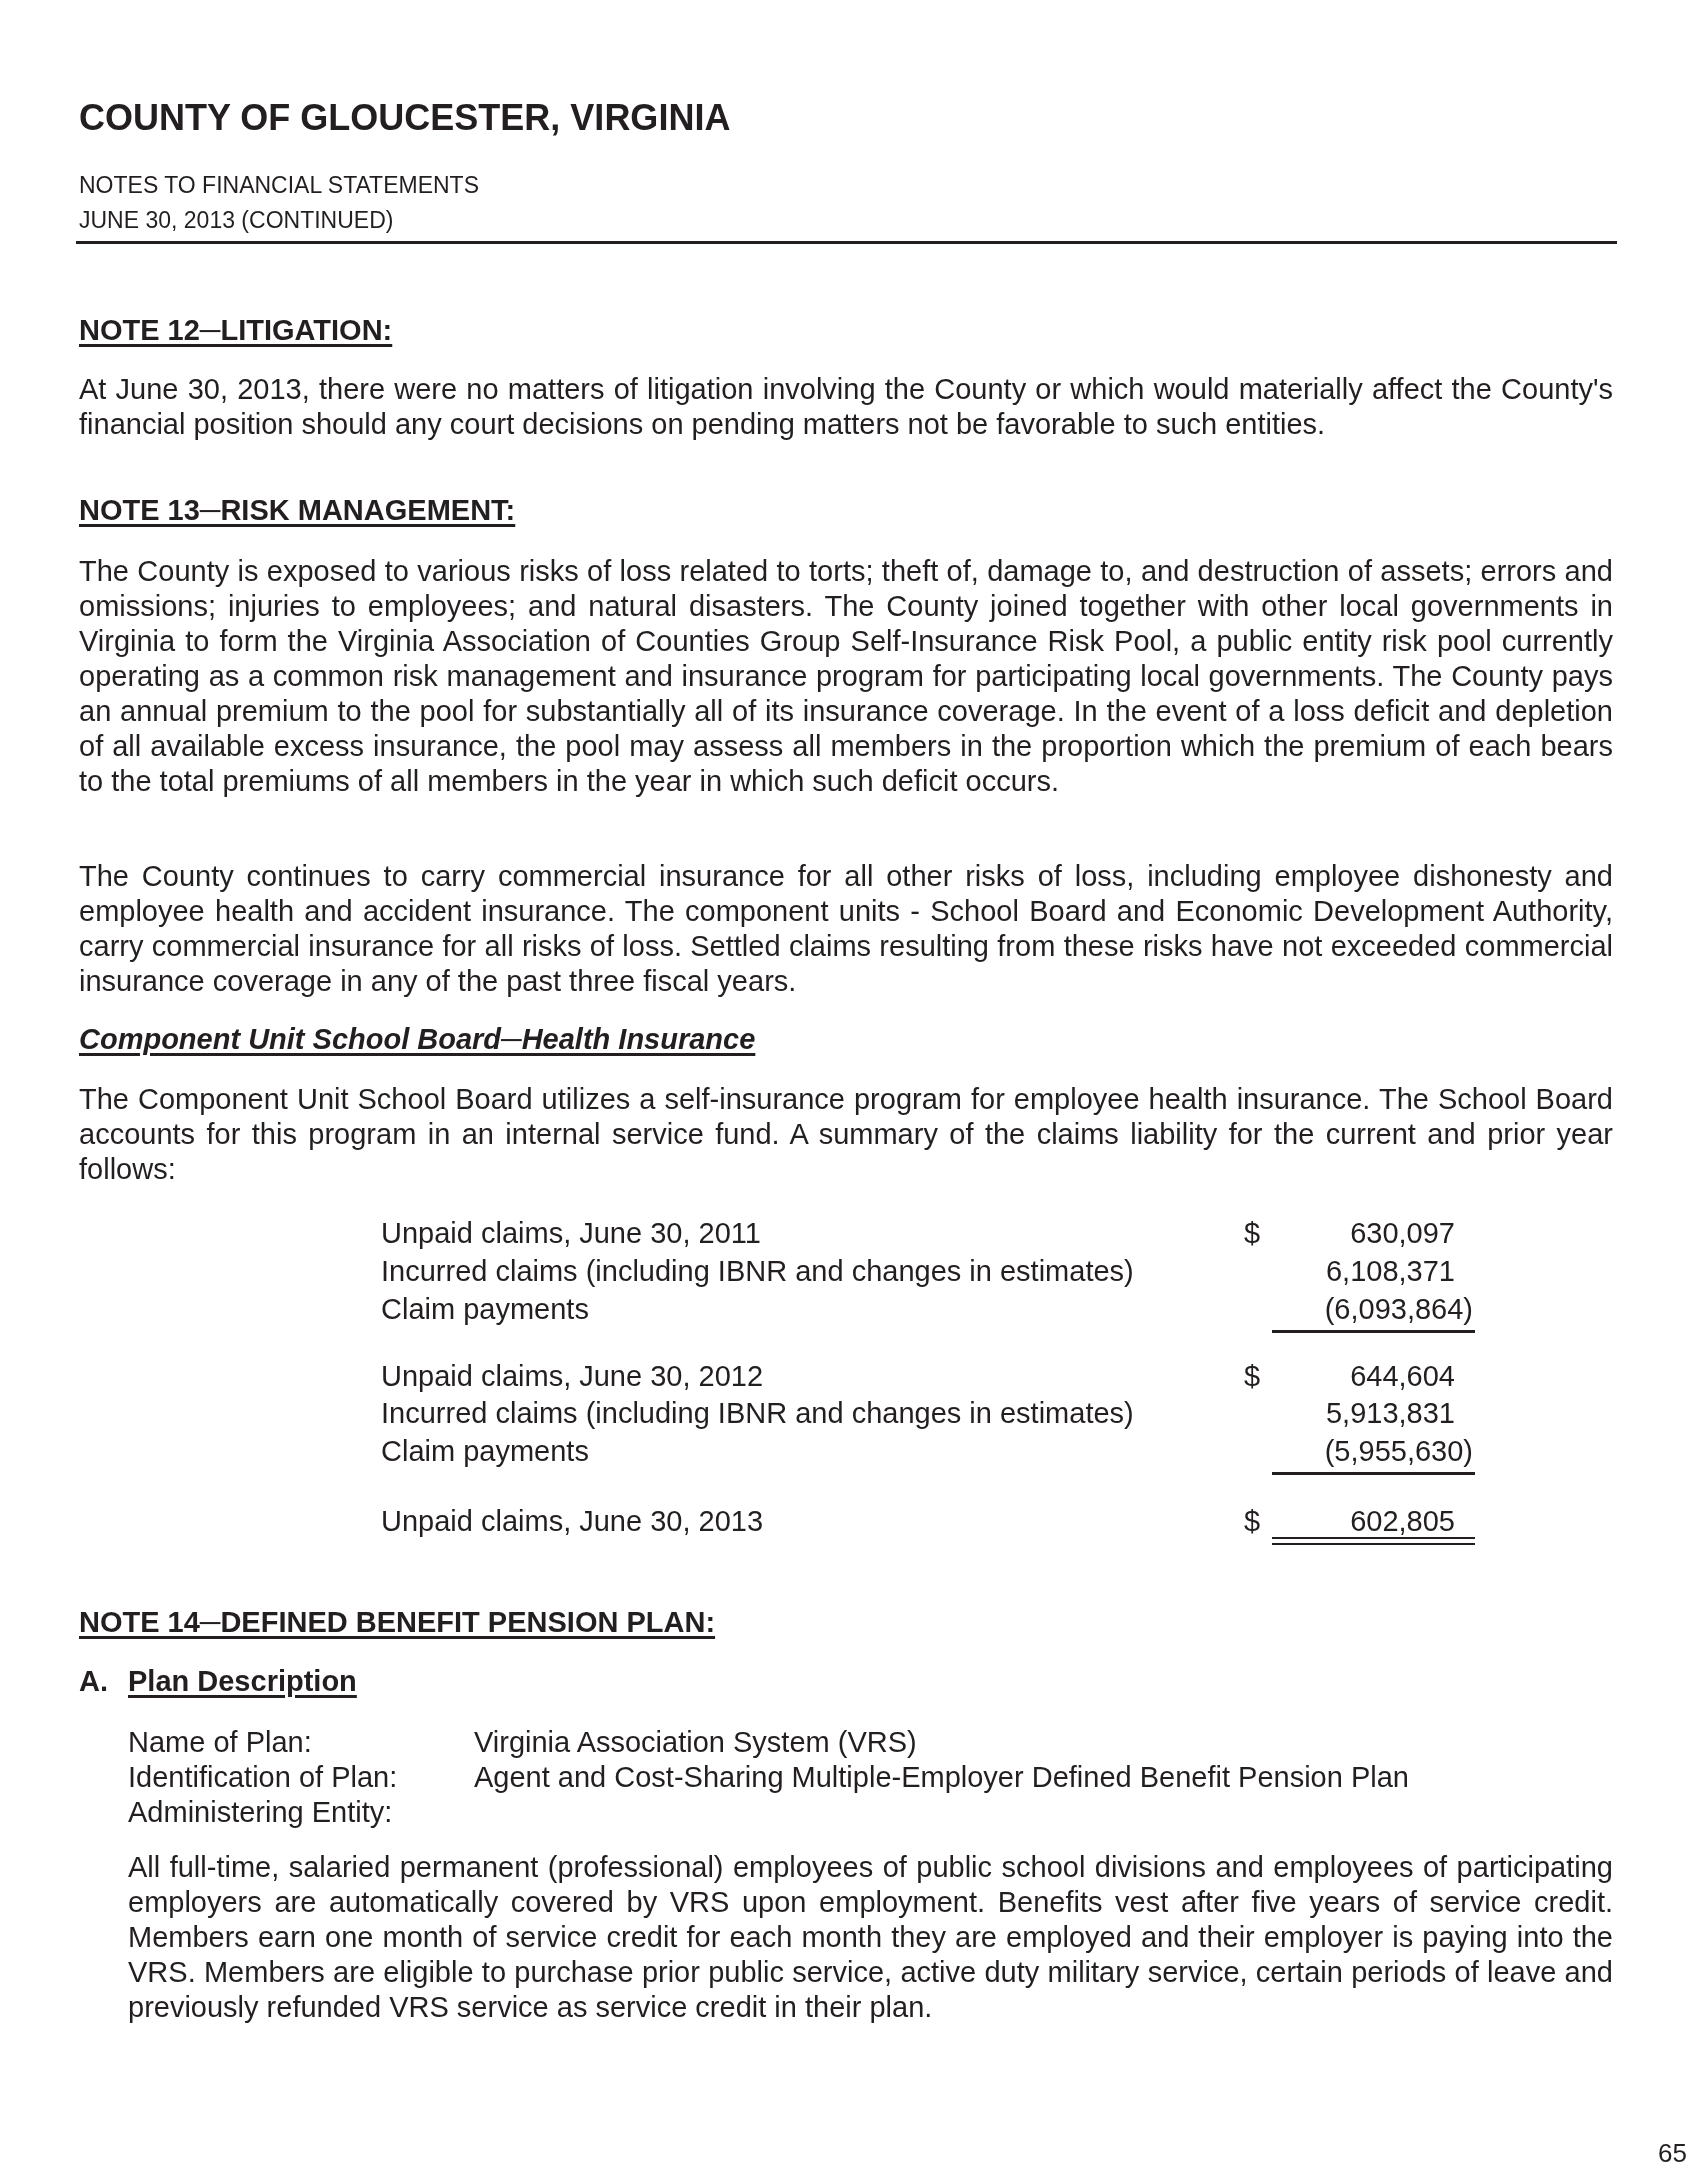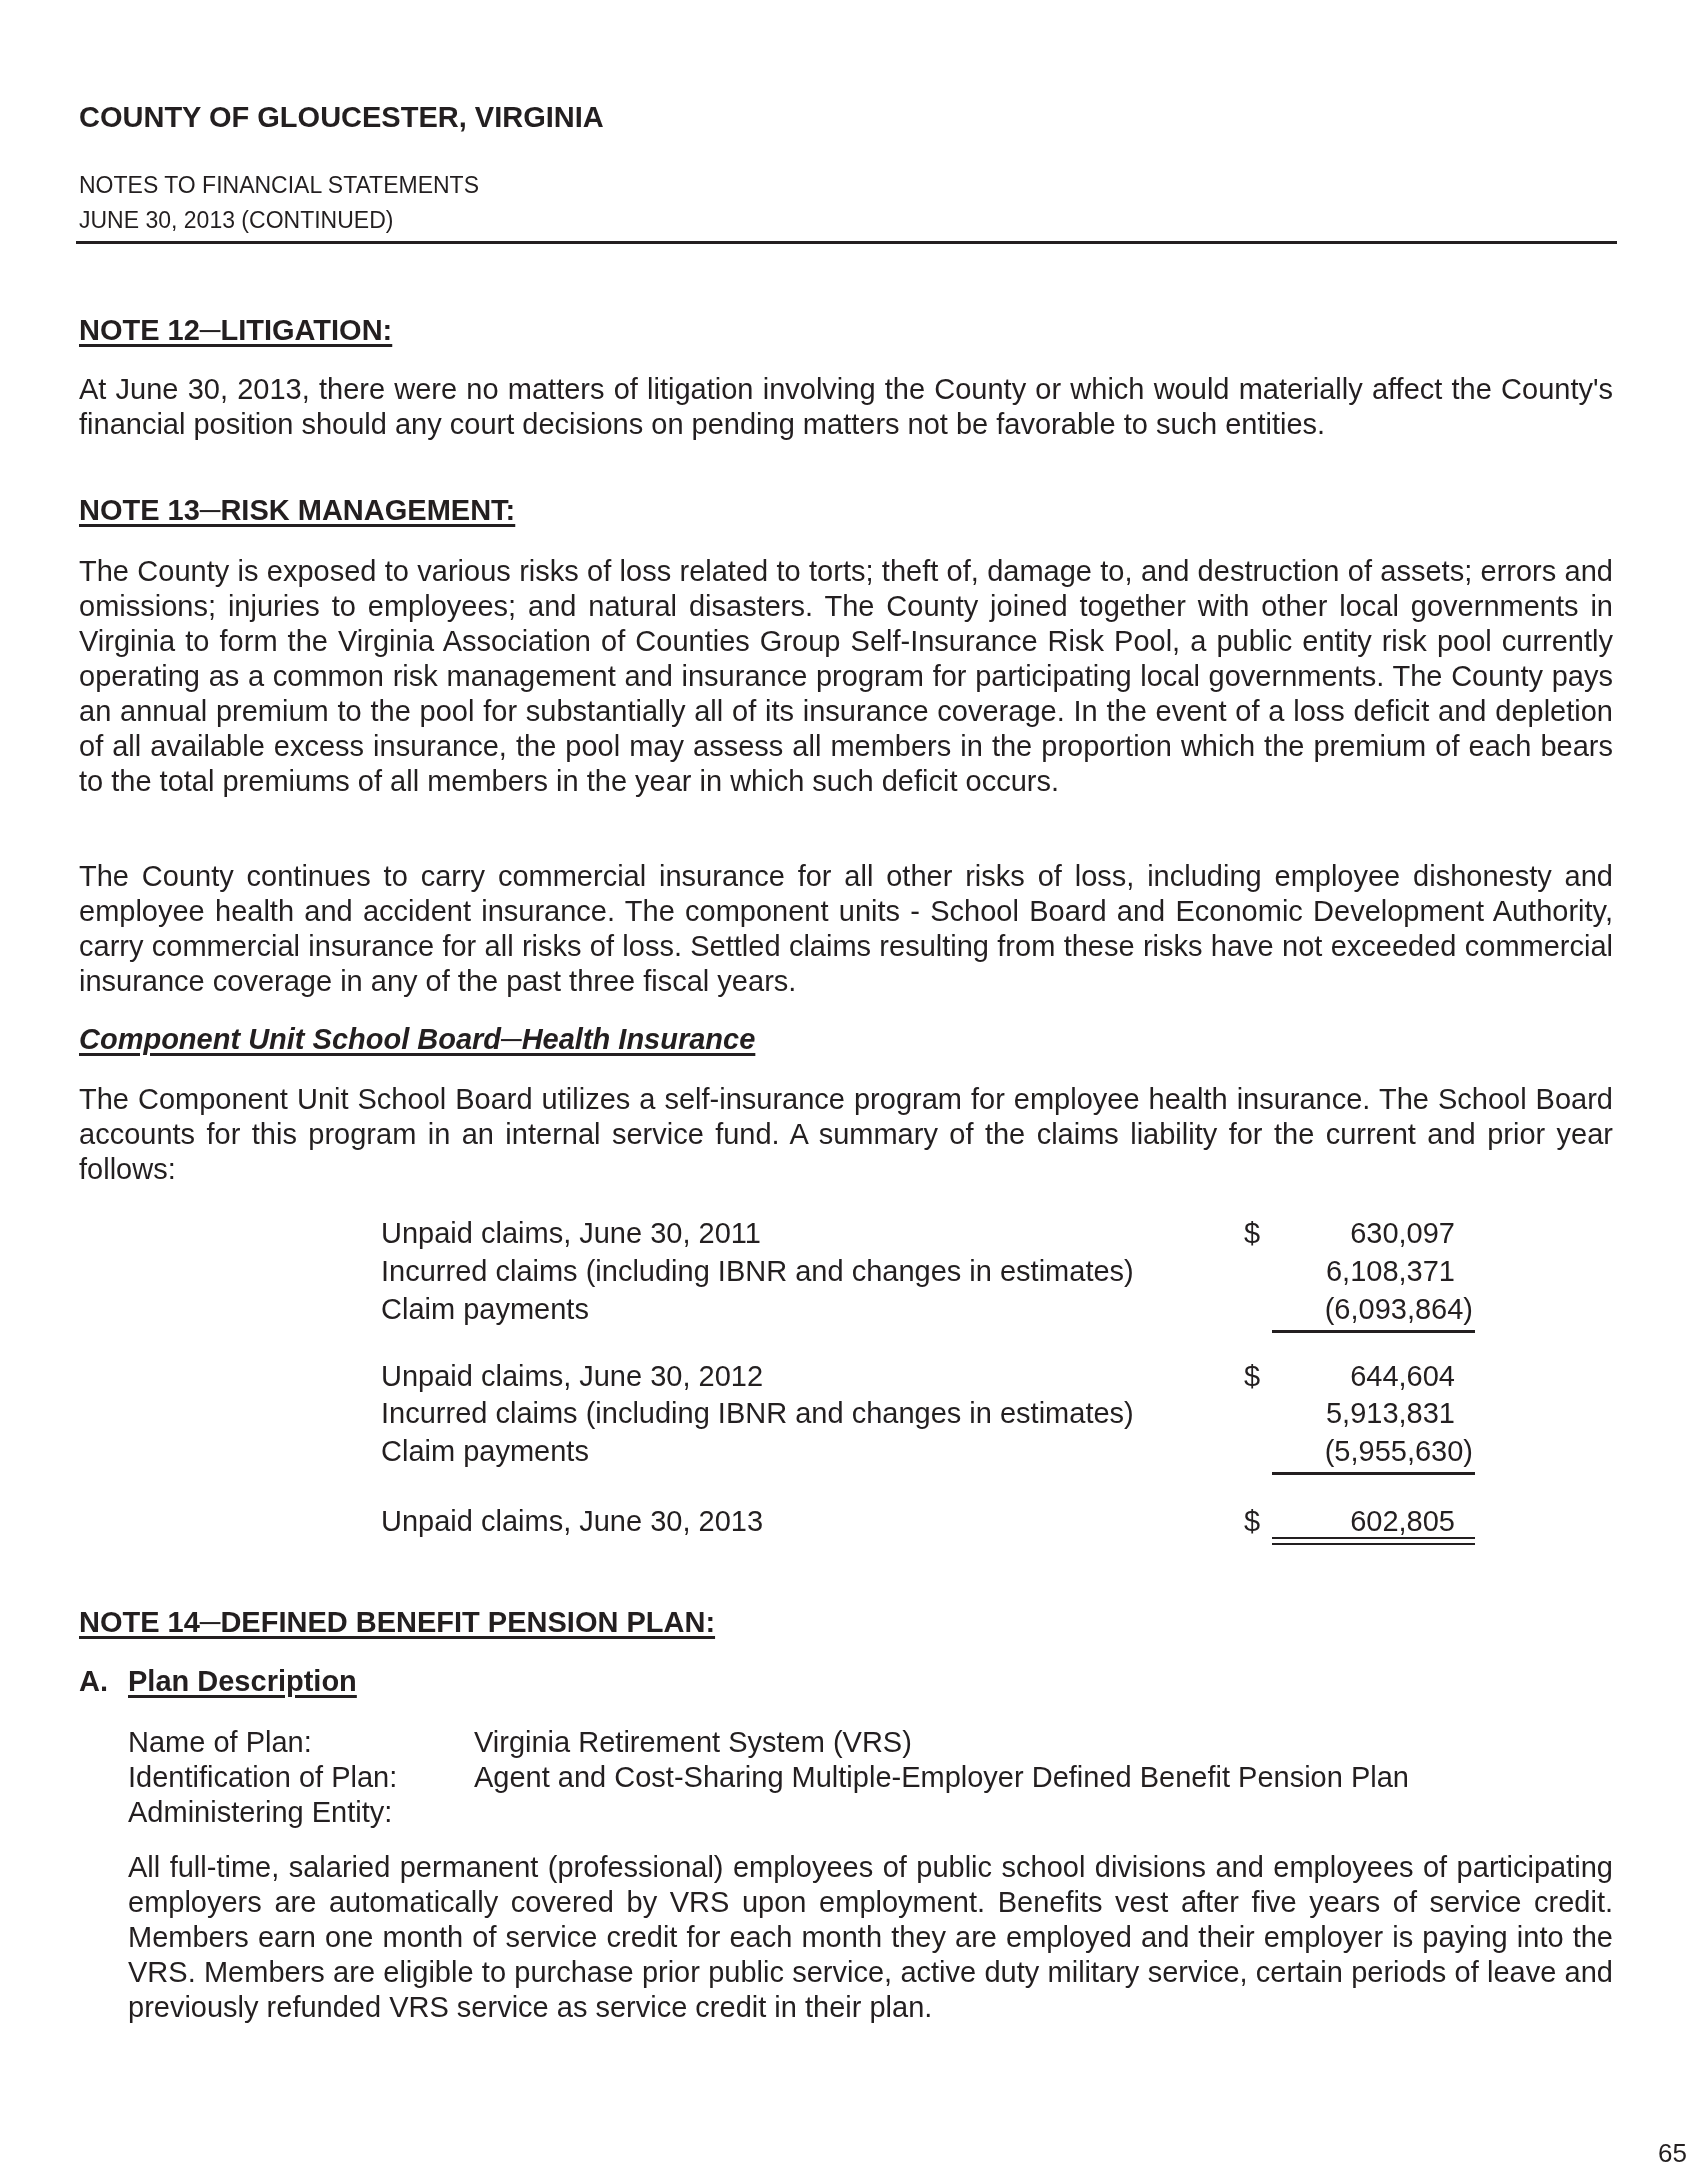--- a/index.html
+++ b/index.html
@@ -2,21 +2,21 @@
 <html style="font-size:13px"><head>
 <meta charset="utf-8">
 <style>
   html, body { margin: 0; padding: 0; background: #ffffff; }
   body {
     width: 1687px; height: 2183px; position: relative; overflow: hidden;
     font-family: "Liberation Sans", sans-serif; color: #231f20;
     font-size: 29px; line-height: 35px;
   }
   .page { position: absolute; left: 79px; top: 0; width: 1534px; }
-  .hdr-title { position: absolute; top: 100px; left: 0; font-weight: bold; font-size: 29px; }
+  .hdr-title { position: absolute; top: 100px; left: 0; font-weight: bold; font-size: 36px; }
   .hdr-sub { position: absolute; top: 168px; left: 0; font-size: 23px; line-height: 35px; }
   .hdr-rule { position: absolute; top: 241px; left: -3.3px; width: 1541px; height: 2.5px; background: #231f20; }
   .note-head { position: absolute; left: 0; font-weight: bold; text-decoration: underline; text-decoration-thickness: 2.5px; text-underline-offset: 4.1px; }
   .para { position: absolute; left: 0; width: 1534px; text-align: justify; text-align-last: left; }
   .sub-head { position: absolute; left: 0; font-weight: bold; text-decoration: underline; text-decoration-thickness: 2.5px; text-underline-offset: 4.1px; font-style: italic; }
   .claims { position: absolute; left: 224px; width: 1170px; }
   .crow { position: absolute; left: 0; width: 1170px; height: 38px; }
   .crow .lbl { position: absolute; left: 78px; }
   .crow .cur { position: absolute; left: 941px; }
   .crow .amt { position: absolute; right: 0; width: 214px; text-align: right; padding-right: 18px; box-sizing: border-box; }
@@ -98,21 +98,21 @@
   </div>
 
   <div class="note-head" style="top:1605px;">NOTE 14─DEFINED BENEFIT PENSION PLAN:</div>
   <div class="plan-a" style="top:1664px;">
     <span class="letter">A.</span><span class="title">Plan Description</span>
   </div>
 
   <div class="plan-info" style="top:1725px;">
     <div class="row">
       <span class="k">Name of Plan:</span>
-      <span class="v">Virginia Retirement System (VRS)</span>
+      <span class="v">Virginia Association System (VRS)</span>
     </div>
     <div class="row">
       <span class="k">Identification of Plan:</span>
       <span class="v">Agent and Cost-Sharing Multiple-Employer Defined Benefit Pension Plan</span>
     </div>
     <div class="row">
       <span class="k">Administering Entity:</span>
     </div>
   </div>
 

